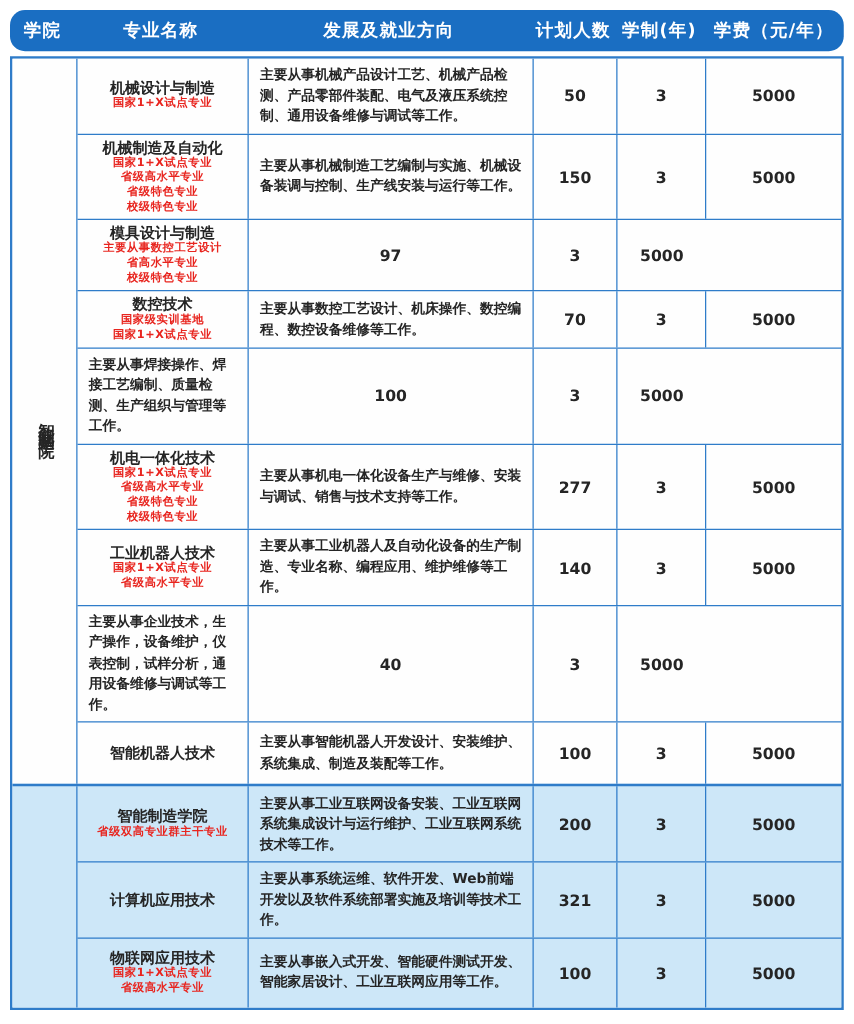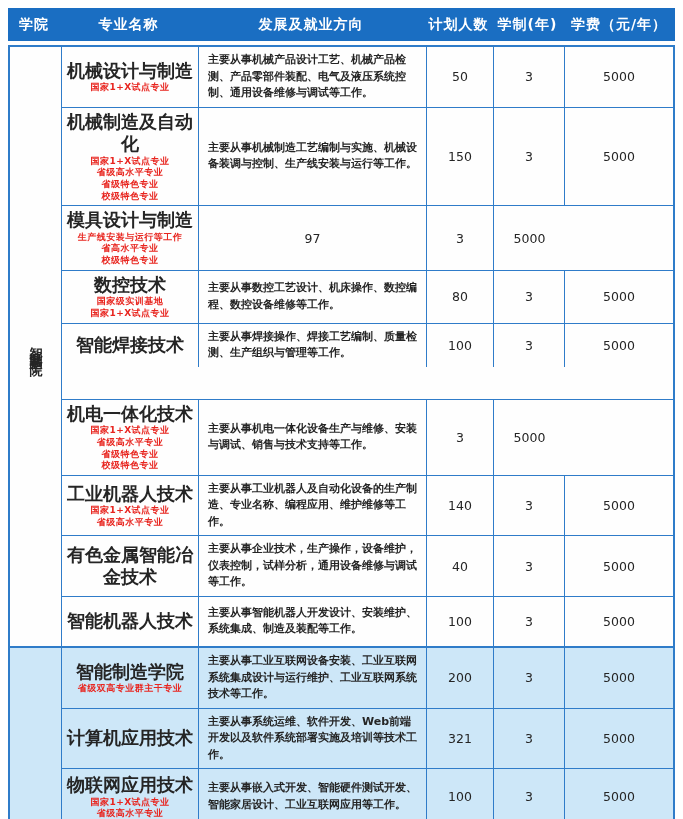--- a/index.html
+++ b/index.html
@@ -18,21 +18,21 @@
     padding:8px;
   }
   .admission-table{width:667px;}
   
   .header-bar{
     display:grid;
     grid-template-columns:52px 137px 228px 67px 71px 112px;
     background:var(--c-header);
     height:33px;
     align-items:center;
-    border-radius:0;
+    border-radius:12px;
   }
   .header-bar .hcell{
     color:#fff;
     font-weight:bold;
     font-size:14px;
     text-align:center;
     letter-spacing:1px;
   }
   
   .table-grid{
@@ -67,39 +67,39 @@
   .cell{
     border-right:1.5px solid var(--c-border);
     display:flex;
     flex-direction:column;
     align-items:center;
     justify-content:center;
     padding:3px 4px;
     text-align:center;
   }
   .cell:last-child{border-right:none;}
-  .major-name{font-weight:bold;font-size:18px;line-height:1.25;}
+  .major-name{font-weight:bold;font-size:12px;line-height:1.25;}
   .major-tag{
     color:var(--c-red);
     font-weight:bold;
     font-size:9px;
     line-height:1.3;
     letter-spacing:.5px;
   }
   .desc-cell{
     align-items:flex-start;
     text-align:left;
     padding:5px 9px;
   }
   .desc-text{
     font-weight:600;
     font-size:11px;
     line-height:1.5;
   }
-  .num-text{font-weight:400;font-size:12.5px;}
+  .num-text{font-weight:700;font-size:12.5px;}
 </style>
 </head>
 <body>
 
 <div class="admission-table">
   <div class="header-bar">
     <div class="hcell">学院</div>
     <div class="hcell">专业名称</div>
     <div class="hcell">发展及就业方向</div>
     <div class="hcell">计划人数</div>
@@ -147,21 +147,21 @@
             <div class="cell">
               <div class="num-text">3</div>
             </div>
             <div class="cell">
               <div class="num-text">5000</div>
             </div>
           </div>
           <div class="row" style="min-height: 52px;">
             <div class="cell">
               <div class="major-name">模具设计与制造</div>
-              <div class="major-tag">生产线安装与运行等工作</div>
+              <div class="major-tag">主要从事数控工艺设计</div>
               <div class="major-tag">省高水平专业</div>
               <div class="major-tag">校级特色专业</div>
             </div>
             <div class="cell">
               <div class="num-text">97</div>
             </div>
             <div class="cell">
               <div class="num-text">3</div>
             </div>
             <div class="cell">
@@ -171,58 +171,58 @@
           <div class="row" style="min-height: 40px;">
             <div class="cell">
               <div class="major-name">数控技术</div>
               <div class="major-tag">国家级实训基地</div>
               <div class="major-tag">国家1+X试点专业</div>
             </div>
             <div class="cell desc-cell">
               <div class="desc-text">主要从事数控工艺设计、机床操作、数控编程、数控设备维修等工作。</div>
             </div>
             <div class="cell">
-              <div class="num-text">80</div>
+              <div class="num-text">70</div>
             </div>
             <div class="cell">
               <div class="num-text">3</div>
             </div>
             <div class="cell">
               <div class="num-text">5000</div>
             </div>
           </div>
           <div class="row" style="min-height: 38px;">
-            <div class="cell">
-              <div class="major-name">智能焊接技术</div>
-            </div>
             <div class="cell desc-cell">
               <div class="desc-text">主要从事焊接操作、焊接工艺编制、质量检测、生产组织与管理等工作。</div>
             </div>
             <div class="cell">
               <div class="num-text">100</div>
             </div>
             <div class="cell">
               <div class="num-text">3</div>
             </div>
             <div class="cell">
               <div class="num-text">5000</div>
             </div>
           </div>
-          <div class="row" style="min-height: 54px; margin-top: 32px;">
+          <div class="row" style="min-height: 54px;">
             <div class="cell">
               <div class="major-name">机电一体化技术</div>
               <div class="major-tag">国家1+X试点专业</div>
               <div class="major-tag">省级高水平专业</div>
               <div class="major-tag">省级特色专业</div>
               <div class="major-tag">校级特色专业</div>
             </div>
             <div class="cell desc-cell">
               <div class="desc-text">主要从事机电一体化设备生产与维修、安装与调试、销售与技术支持等工作。</div>
             </div>
             <div class="cell">
+              <div class="num-text">277</div>
+            </div>
+            <div class="cell">
               <div class="num-text">3</div>
             </div>
             <div class="cell">
               <div class="num-text">5000</div>
             </div>
           </div>
           <div class="row" style="min-height: 46px;">
             <div class="cell">
               <div class="major-name">工业机器人技术</div>
               <div class="major-tag">国家1+X试点专业</div>
@@ -235,23 +235,20 @@
               <div class="num-text">140</div>
             </div>
             <div class="cell">
               <div class="num-text">3</div>
             </div>
             <div class="cell">
               <div class="num-text">5000</div>
             </div>
           </div>
           <div class="row" style="min-height: 50px;">
-            <div class="cell">
-              <div class="major-name">有色金属智能冶金技术</div>
-            </div>
             <div class="cell desc-cell">
               <div class="desc-text">主要从事企业技术，生产操作，设备维护，仪表控制，试样分析，通用设备维修与调试等工作。</div>
             </div>
             <div class="cell">
               <div class="num-text">40</div>
             </div>
             <div class="cell">
               <div class="num-text">3</div>
             </div>
             <div class="cell">

